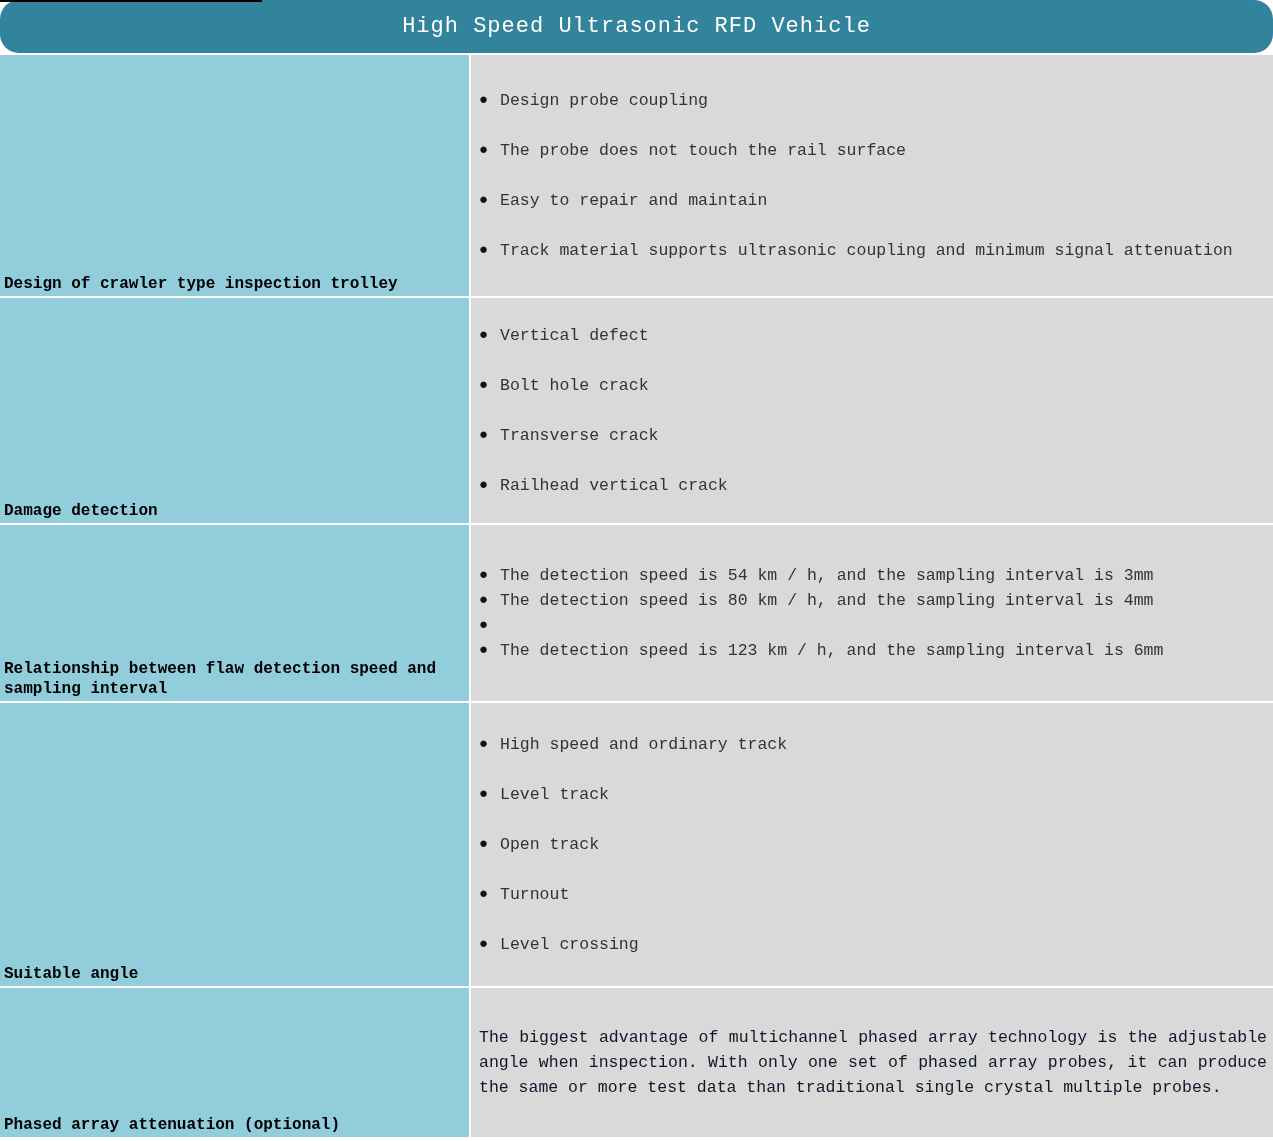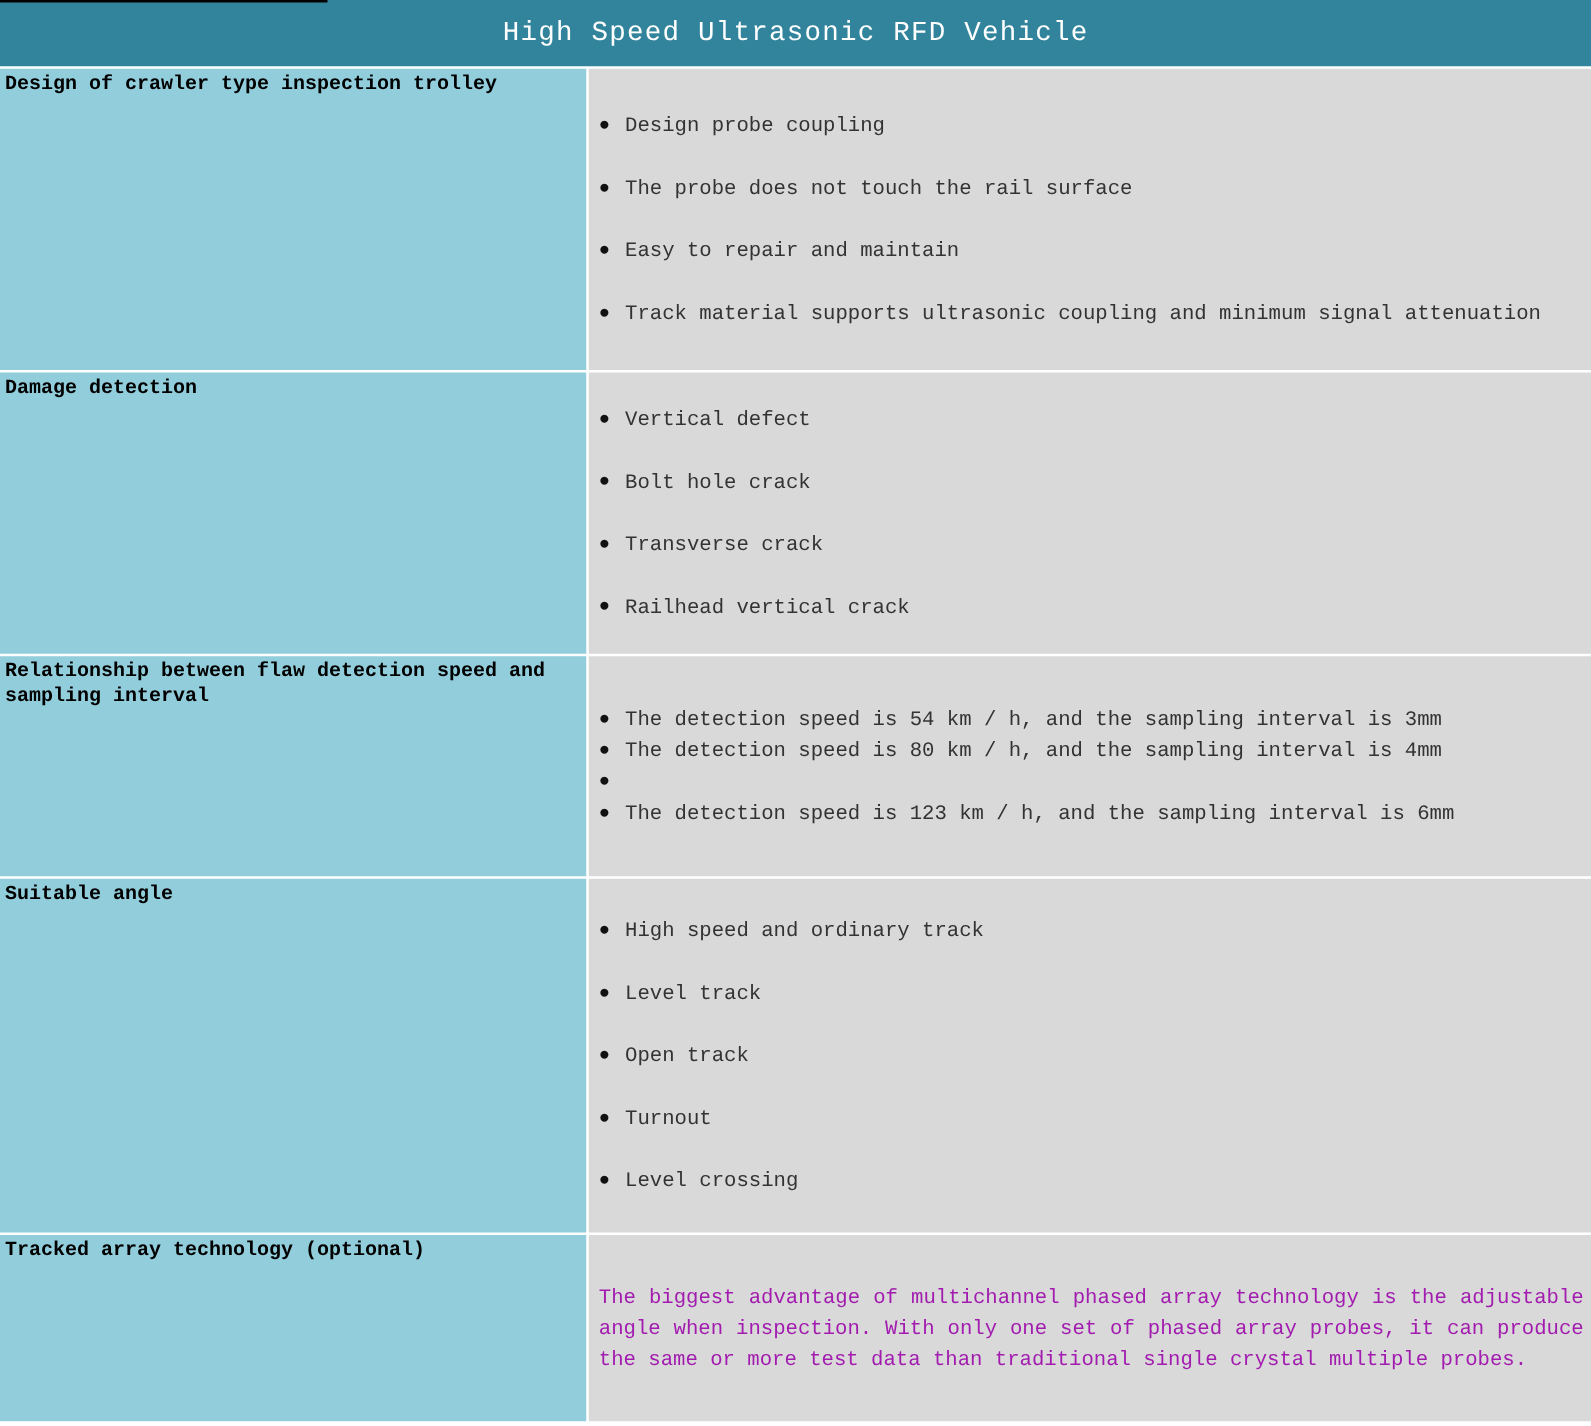--- a/index.html
+++ b/index.html
@@ -20,37 +20,38 @@
     background: #000000;
     z-index: 3;
   }
 
   .hdr {
     height: 53px;
     background: #31849B;
     display: flex;
     align-items: center;
     justify-content: center;
+    border-radius: 19px;
   }
   .hdr-title {
     color: #ffffff;
     font-size: 22px;
     letter-spacing: 1px;
     white-space: nowrap;
   }
 
   .row { display: flex; margin-top: 2px; }
   .row:last-child { border-bottom: 2px solid #ffffff; }
 
   .cell-label {
     width: 469px;
     flex: 0 0 469px;
     background: #92CDDC;
     display: flex;
-    align-items: flex-start;
+    align-items: flex-end;
     padding: 2px 10px 2px 4px;
     color: #000000;
     font-size: 16px;
     font-weight: bold;
     line-height: 20px;
   }
 
   .cell-content {
     flex: 1;
     margin-left: 2px;
@@ -75,21 +76,21 @@
   .tight .bi { height: 25px; }
 
   .dot {
     color: #111111;
     font-size: 15px;
     margin-right: 12px;
     flex: 0 0 auto;
   }
 
   .para {
-    color: #a21caf;
+    color: #0f172a;
     font-size: 16.5px;
     line-height: 25px;
     text-align: justify;
   }
 </style>
 </head>
 <body>
 
 <div class="table-wrap">
   <div class="top-artifact"></div>
@@ -192,19 +193,19 @@
         </div>
       <div class="bi">
           <span class="dot">●</span>
           <span>Level crossing</span>
         </div>
     </div>
   </div>
 
   <div class="row r5">
     <div class="cell-label">
-      <span>Tracked array technology (optional)</span>
+      <span>Phased array attenuation (optional)</span>
     </div>
     <div class="cell-content">
       <div class="para">The biggest advantage of multichannel phased array technology is the adjustable angle when inspection. With only one set of phased array probes, it can produce the same or more test data than traditional single crystal multiple probes.</div>
     </div>
   </div>
 </div>
 
 </body></html>

